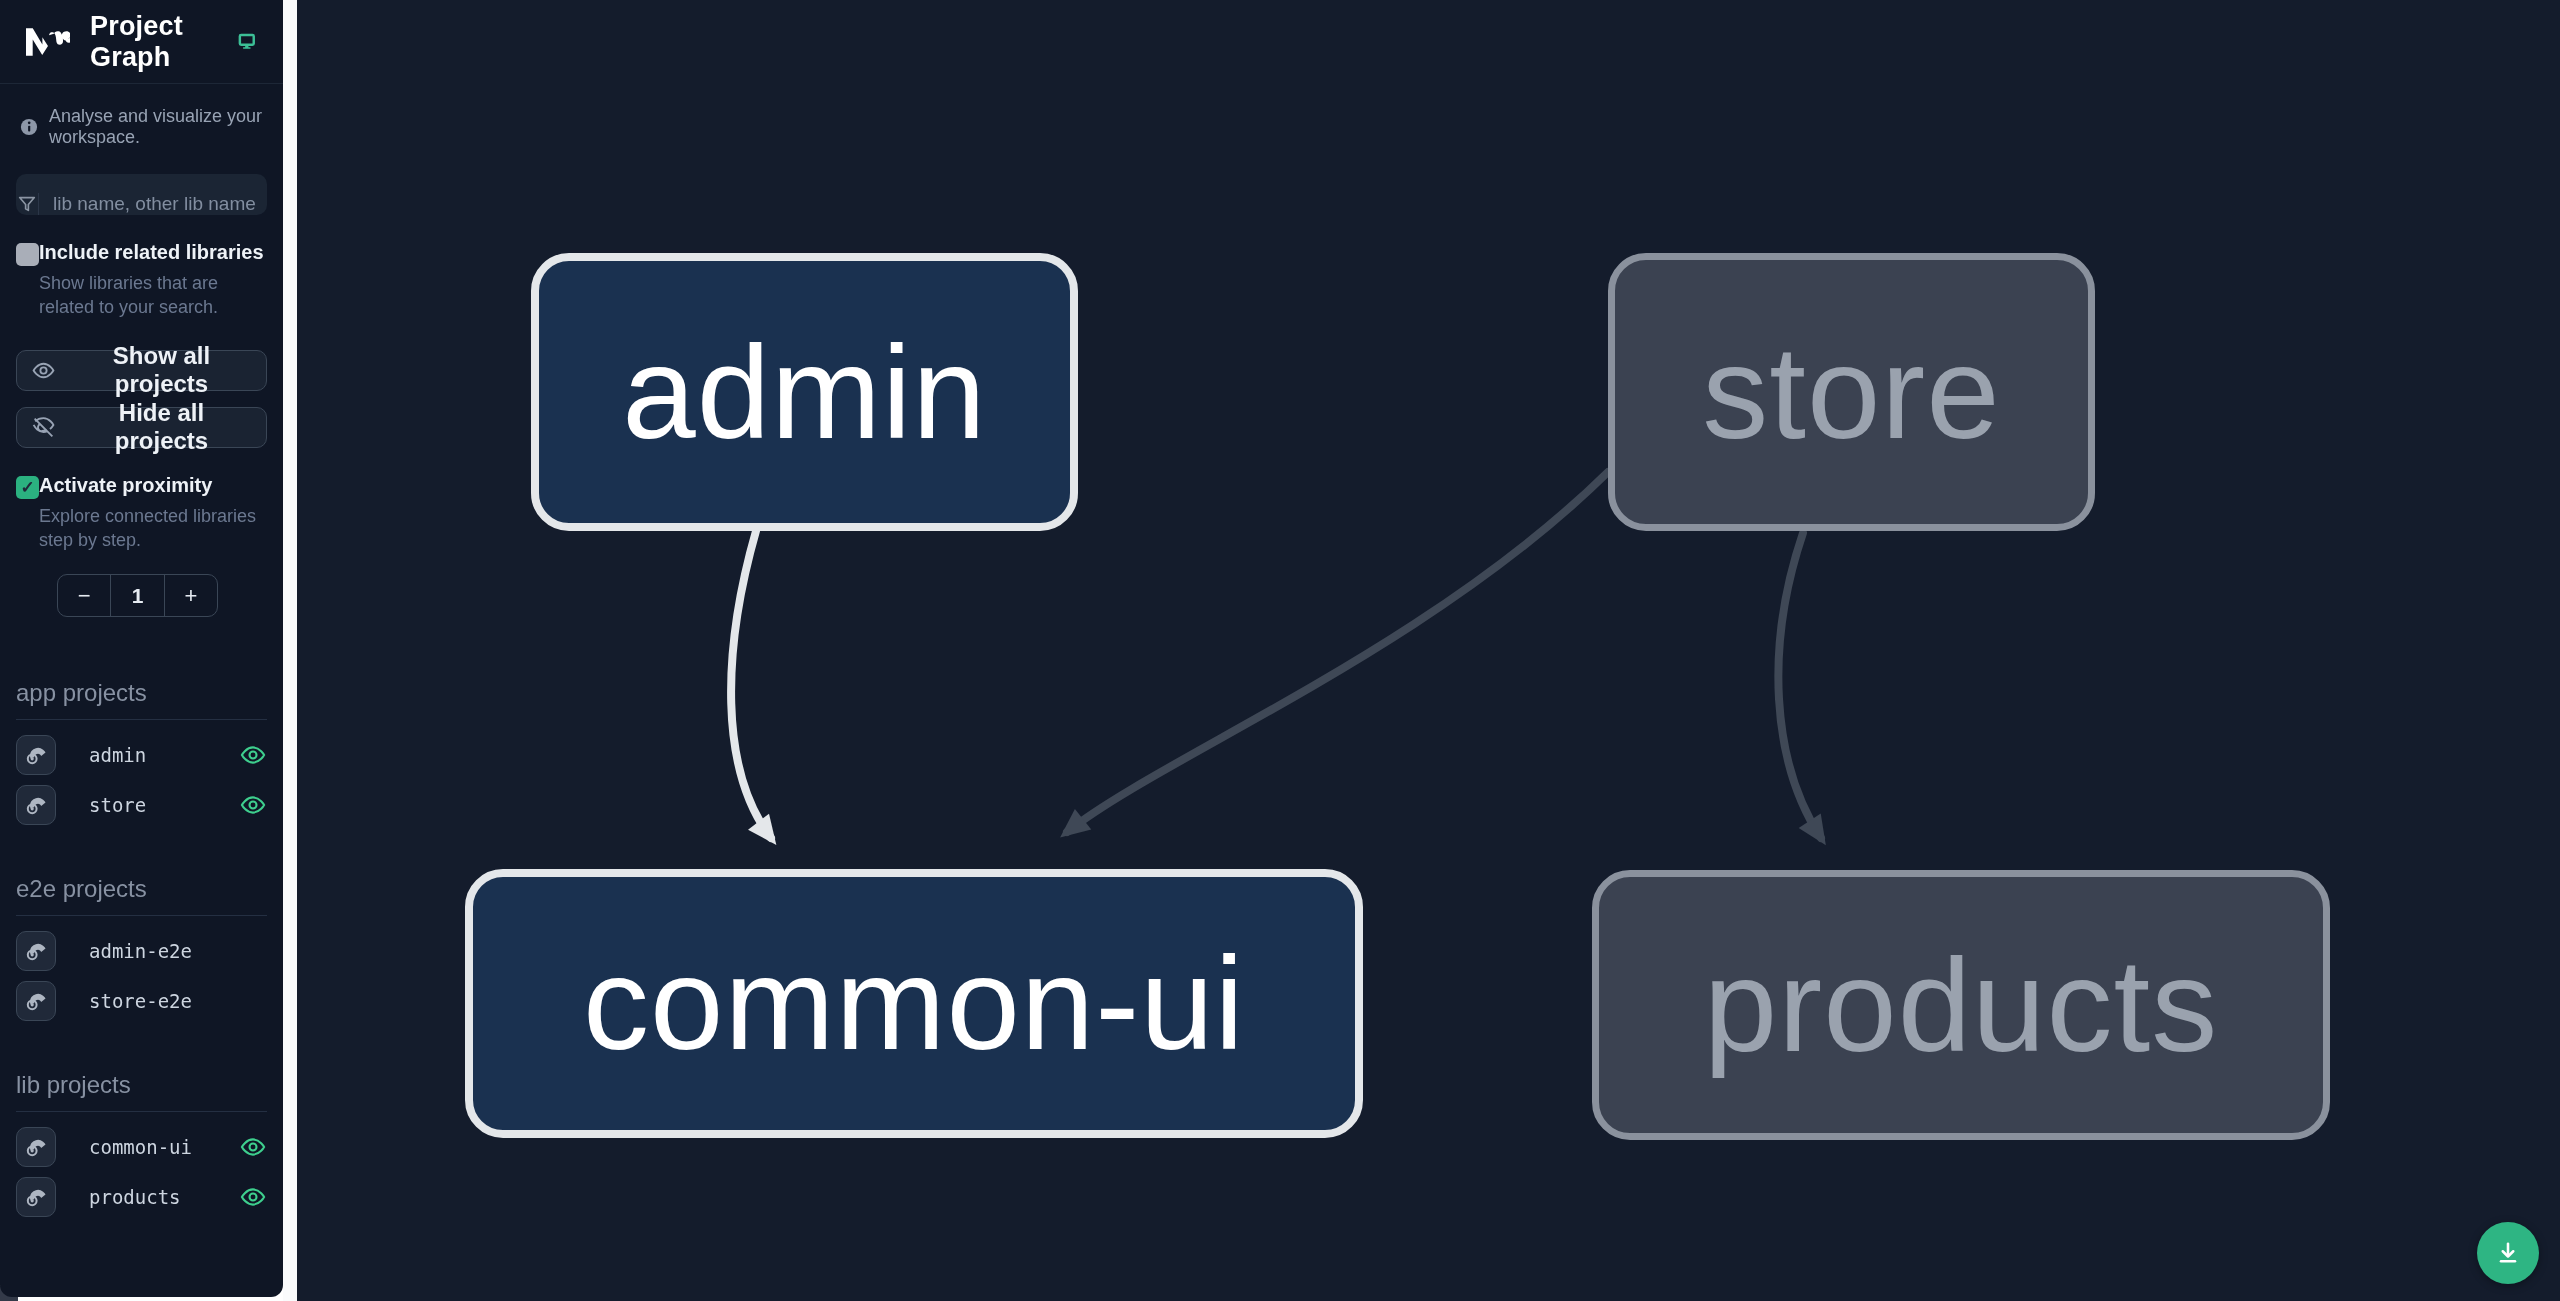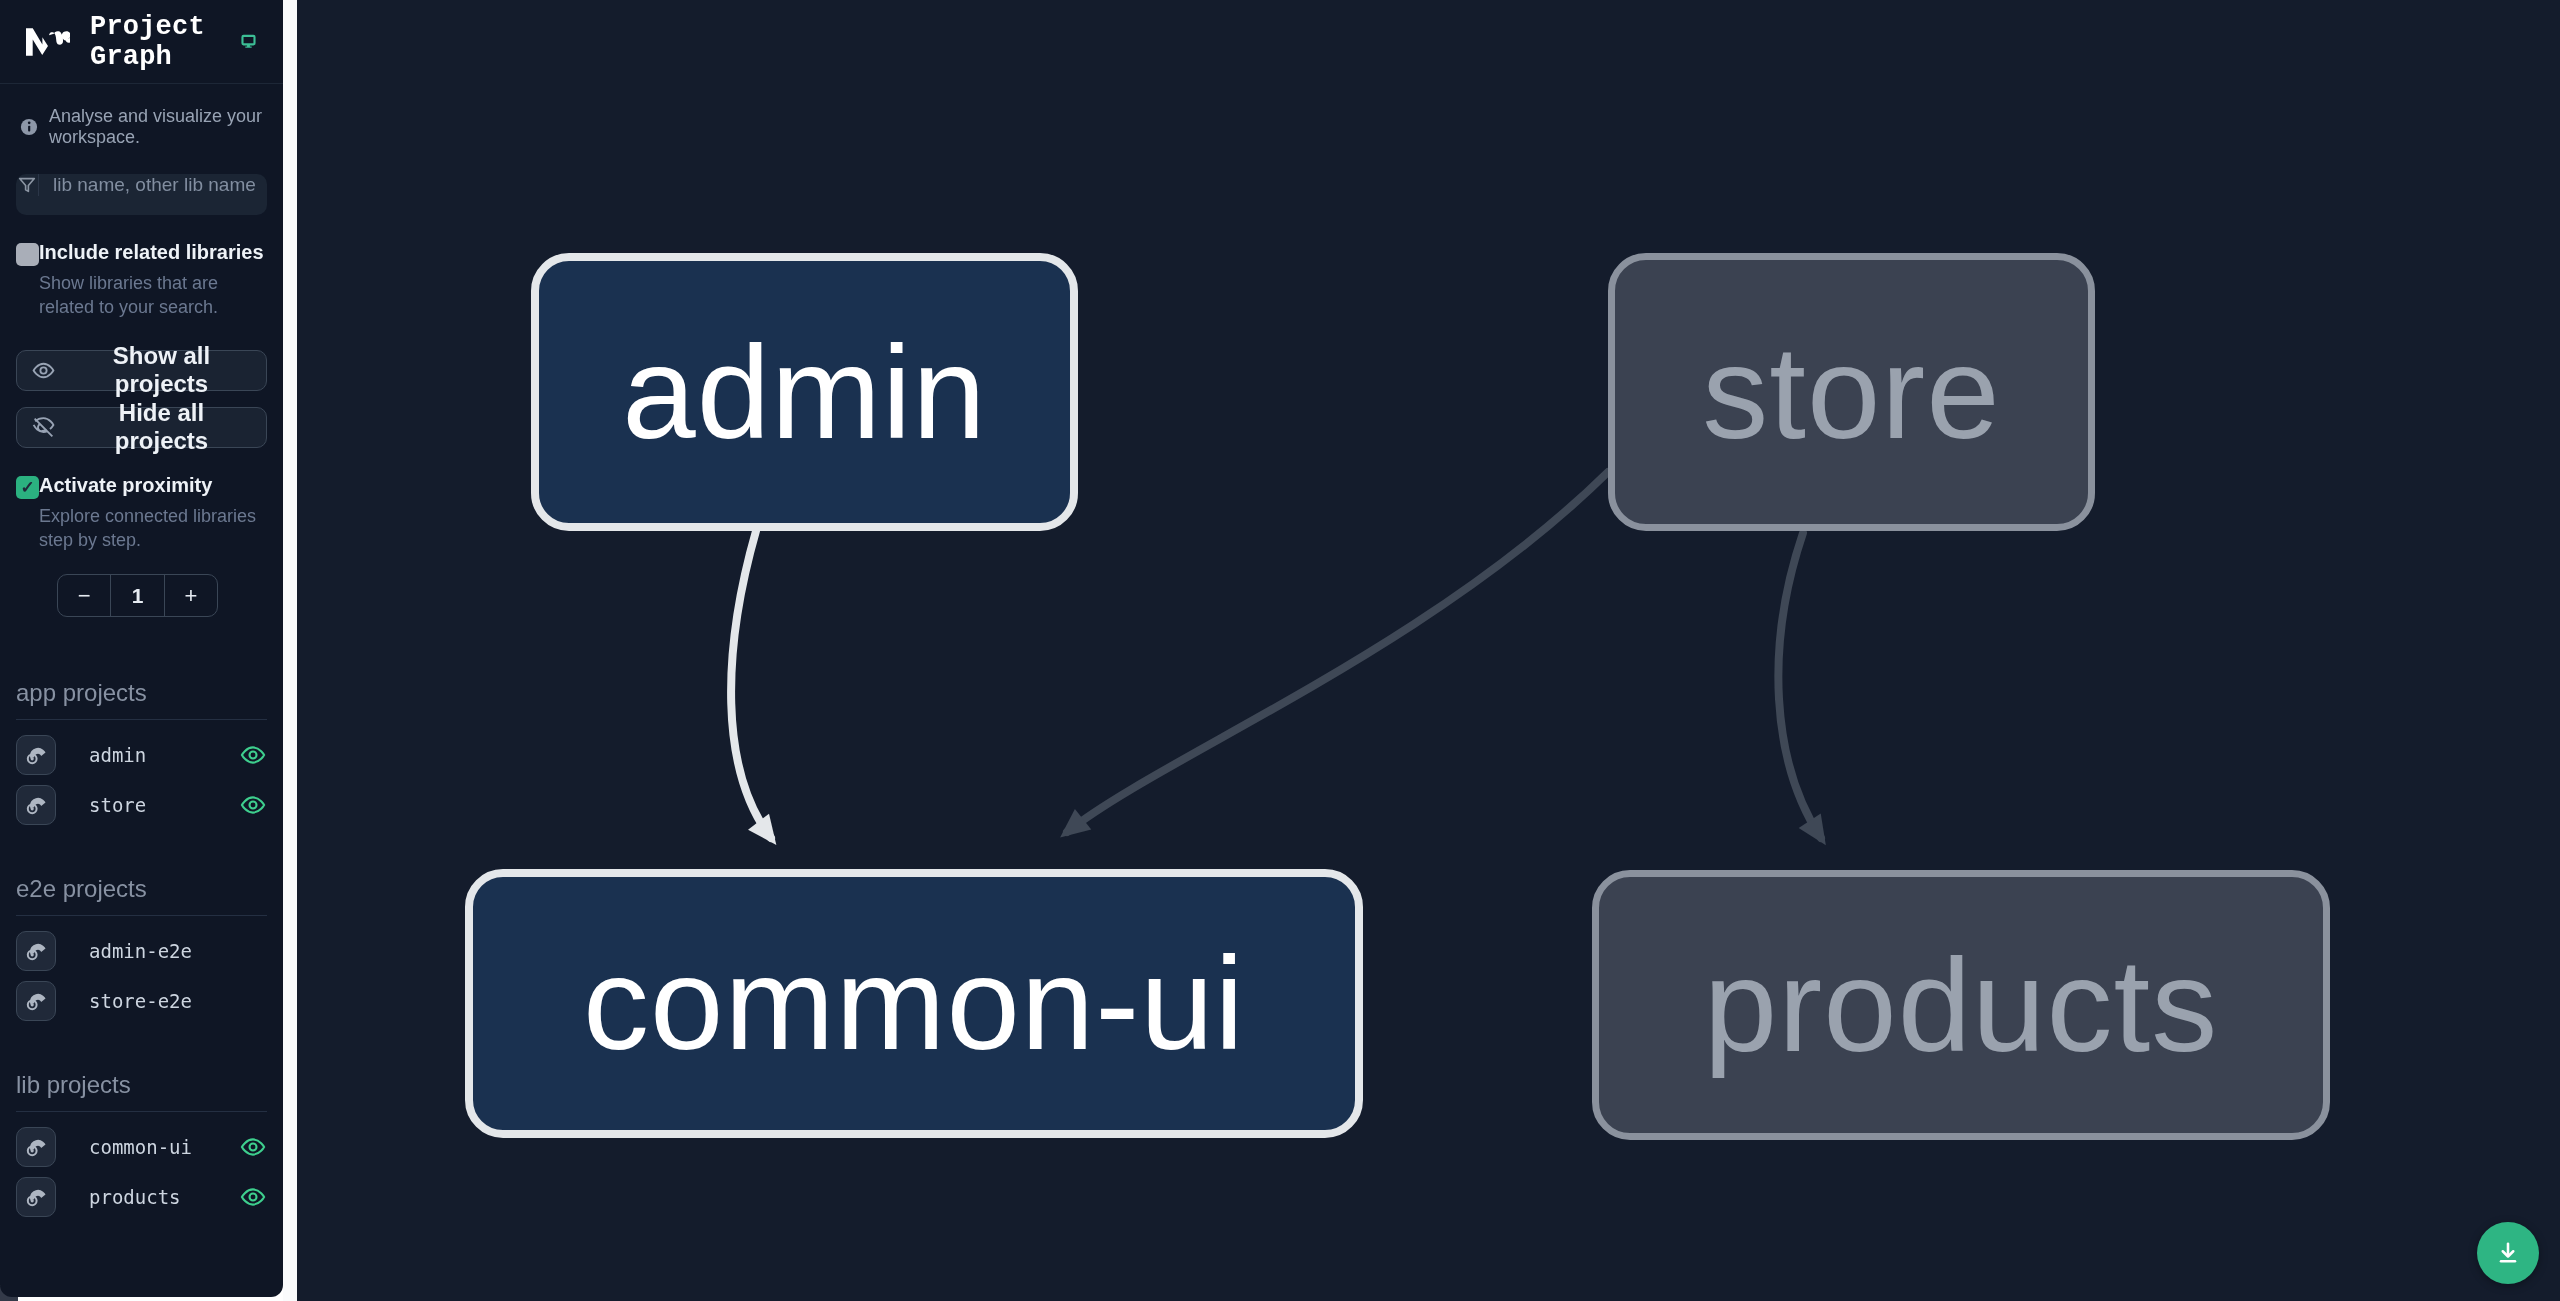--- a/index.html
+++ b/index.html
@@ -7,31 +7,31 @@
   body { background:#ffffff; font-family:"Liberation Sans", sans-serif; position:relative; }
 
   
   .corner-accent { position:absolute; left:0; top:1286px; width:18px; height:15px; background:#333a49; }
 
   
   .sidebar { position:absolute; left:0; top:0; width:283px; height:1297px;
              background:#0f1625; border-radius:0 0 12px 12px; overflow:hidden; }
 
   .sb-header { height:84px; padding:0 26px; display:flex; align-items:center;
-               border-bottom:1px solid #1d2737;font-family:Liberation Mono, monospace; }
+               border-bottom:1px solid #1d2737; }
   .nx-logo { width:44px; height:44px; flex:none; }
   .app-title { font-size:27px; font-weight:700; color:#ffffff; margin-left:20px; letter-spacing:.2px; }
   .monitor { width:27px; height:27px; margin-left:16px; color:#3cbf96; cursor:pointer; }
 
   .tagline { display:flex; align-items:center; gap:11px; padding:0 20px; margin-top:22px;
              color:#98a3b4; font-size:18px;justify-content:space-between; }
   .info-ic { width:18px; height:18px; flex:none; }
 
   .filter { margin:26px 16px 0; height:41px; background:#1b2534; border-radius:10px;
-            display:flex; align-items:flex-start; overflow:hidden; }
+            display:flex; align-items:flex-end; overflow:hidden; }
   .filter .funnel { width:46px; display:flex; align-items:center; justify-content:center;
                     border-right:1px solid #2b3648; color:#8b95a3; }
   .filter input { flex:1; background:transparent; border:0; outline:0; color:#c7d0dc;
                   font-size:19px; padding:0 14px; font-family:"Liberation Sans",sans-serif; }
   .filter input::placeholder { color:#828ea0; }
 
   .opt { display:flex; padding:0 16px; margin-top:26px; align-items:flex-start; }
   .cb { width:23px; height:23px; border-radius:5px; flex:none; margin-top:2px;
         display:flex; align-items:center; justify-content:center;
         font-size:17px; font-weight:700; color:#20293a; cursor:pointer; }

